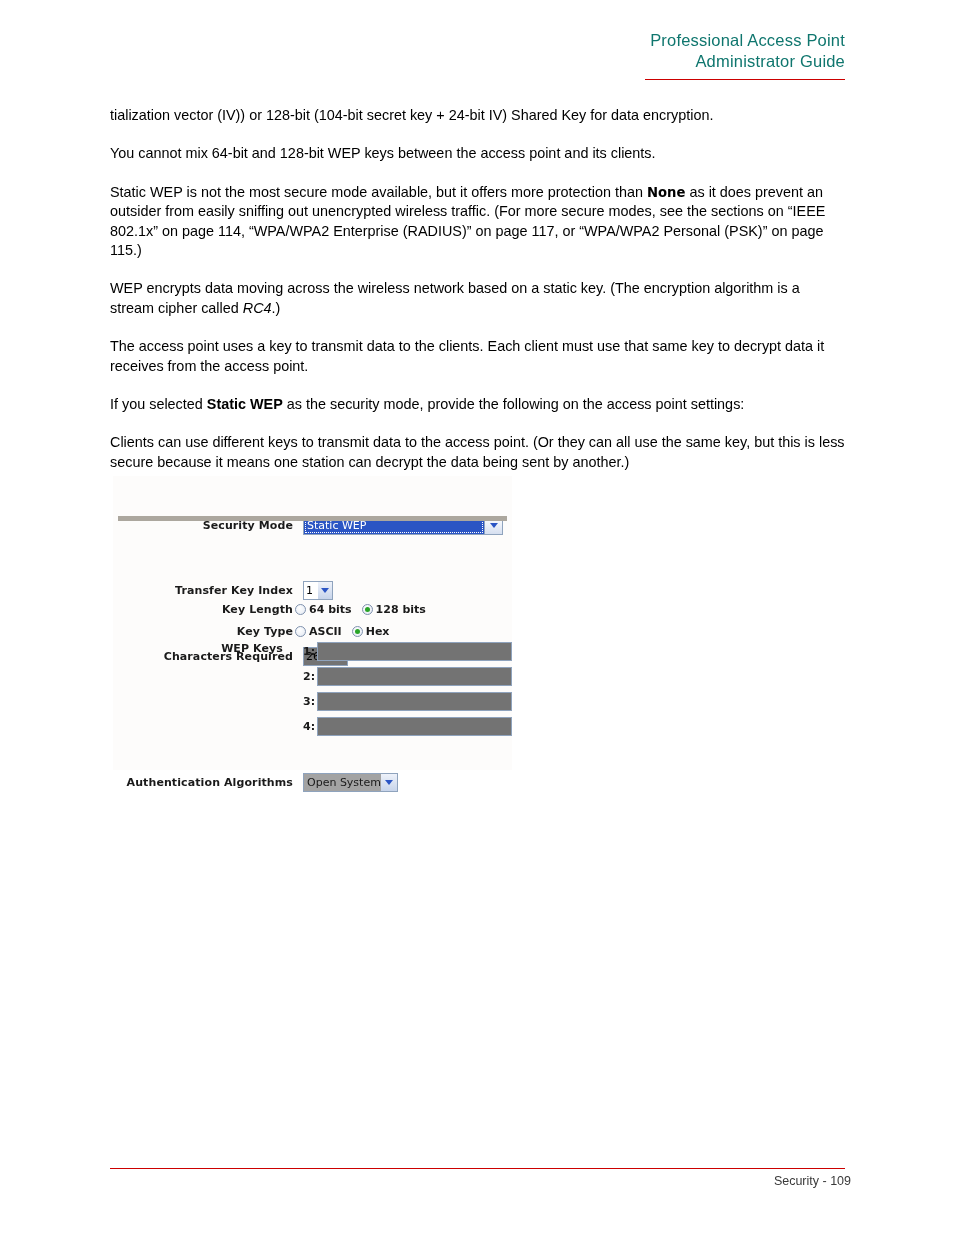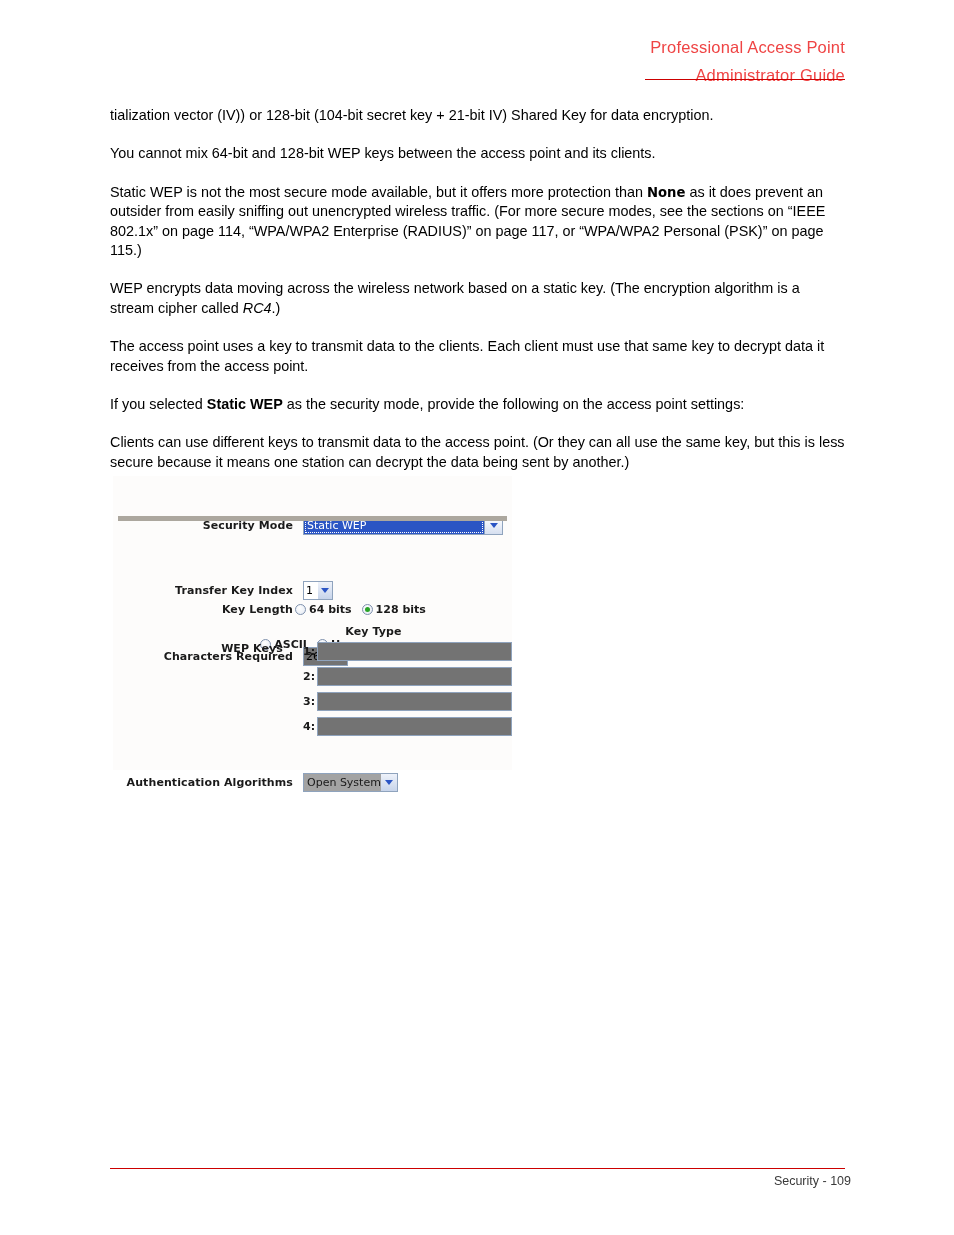--- a/index.html
+++ b/index.html
@@ -20,24 +20,23 @@
   .page-header {
     position: absolute;
     left: 110px;
     top: 30px;
     width: 735px;
     text-align: right;
   }
   .page-header .hdr-line {
     font-size: 16.5px;
     line-height: 21px;
-    color: #ef4444;
+    color: #0f766e;
     letter-spacing: 0.2px;
     white-space: nowrap;
-    margin-top: 7px;
   }
   .header-rule {
     position: absolute;
     left: 645px;
     top: 79px;
     width: 200px;
     height: 1px;
     background: #cc0000;
   }
 
@@ -187,21 +186,21 @@
   .select-med .sel-arrow {
     width: 16px;
     background: linear-gradient(#eef2fa, #c7d4ea);
     display: flex;
     align-items: center;
     justify-content: center;
   }
 
   
   .row-keylen { left: 0; top: 96px; width: 399px; }
-  .row-keytype { left: 0; top: 118px; width: 399px; flex-direction: column; }
+  .row-keytype { left: 0; top: 118px; width: 399px; }
   .row-keylen .ui-label, .row-keytype .ui-label { width: 180px; padding-right: 2px; }
   .radio-group { display: flex; align-items: center; }
   .radio-opt { display: flex; align-items: center; margin-right: 10px; }
   .radio-dot {
     width: 11px; height: 11px;
     border-radius: 50%;
     border: 1px solid #7f91ad;
     background: radial-gradient(circle at 40% 35%, #ffffff, #e2e8f2);
     box-sizing: border-box;
     position: relative;
@@ -293,21 +292,21 @@
 <body>
 
 <div class="page-header">
   <div class="hdr-line">Professional Access Point</div>
   <div class="hdr-line">Administrator Guide</div>
 </div>
 <div class="header-rule"></div>
 
 <div class="content">
 
-  <p class="para">tialization vector (IV)) or 128-bit (104-bit secret key + 21-bit IV) Shared Key for data encryption.</p>
+  <p class="para">tialization vector (IV)) or 128-bit (104-bit secret key + 24-bit IV) Shared Key for data encryption.</p>
 
   <p class="para">You cannot mix 64-bit and 128-bit WEP keys between the access point and its clients.</p>
 
   <p class="para"><span>Static WEP is not the most secure mode available, but it offers more protection than </span><span class="mono-b">None</span><span> as it does prevent an outsider from easily sniffing out unencrypted wireless traffic. (For more secure modes, see the sections on “IEEE 802.1x” on page 114, “WPA/WPA2 Enterprise (RADIUS)” on page 117, or “WPA/WPA2 Personal (PSK)” on page 115.)</span></p>
 
   <p class="para"><span>WEP encrypts data moving across the wireless network based on a static key. (The encryption algorithm is a stream cipher called </span><i>RC4</i><span>.)</span></p>
 
   <p class="para">The access point uses a key to transmit data to the clients. Each client must use that same key to decrypt data it receives from the access point.</p>
 
   <p class="para"><span>If you selected </span><b>Static WEP</b><span> as the security mode, provide the following on the access point settings:</span></p>

